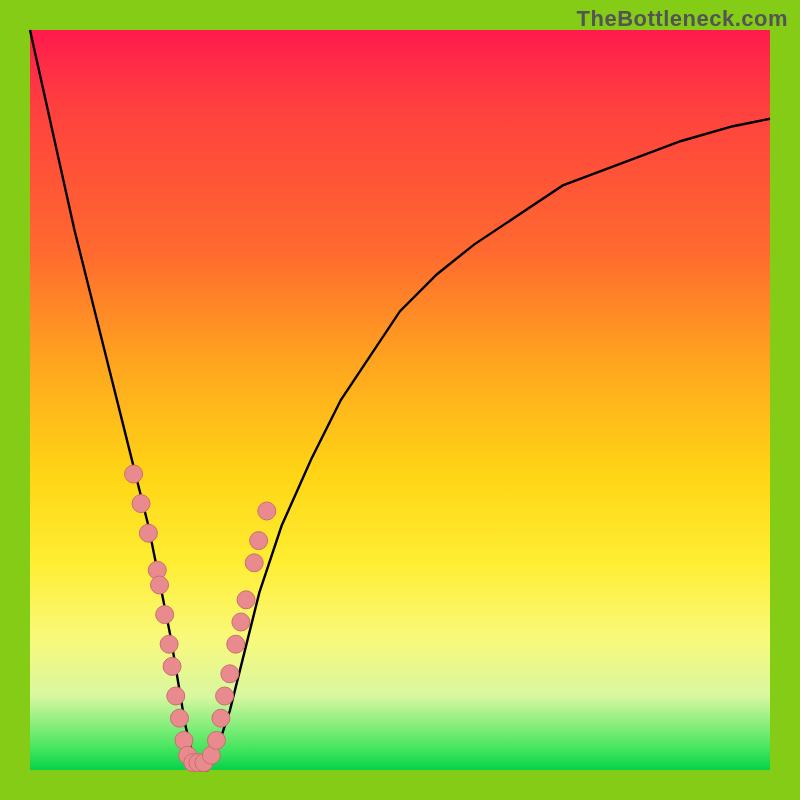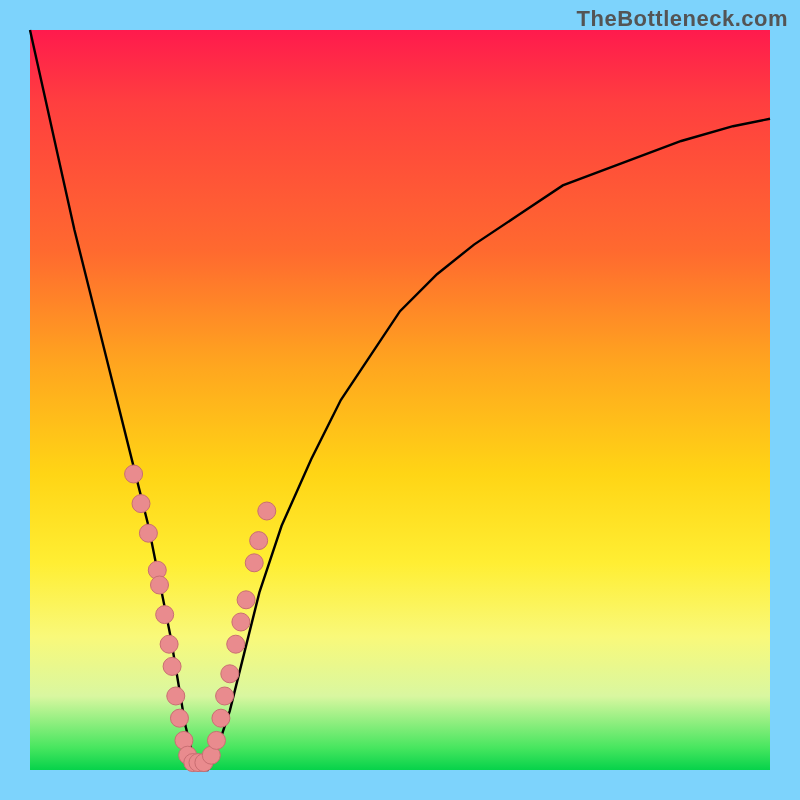--- a/index.html
+++ b/index.html
@@ -9,21 +9,21 @@
     height: 800px;
     background: #000;
     overflow: hidden;
   }
   .frame {
     position: absolute;
     left: 0;
     top: 0;
     width: 800px;
     height: 800px;
-    background: #7dd3fc;
+    background: #84cc16;
   }
   .plot-area {
     position: absolute;
     left: 30px;
     top: 30px;
     width: 740px;
     height: 740px;
     
     background: linear-gradient(
       to bottom,

